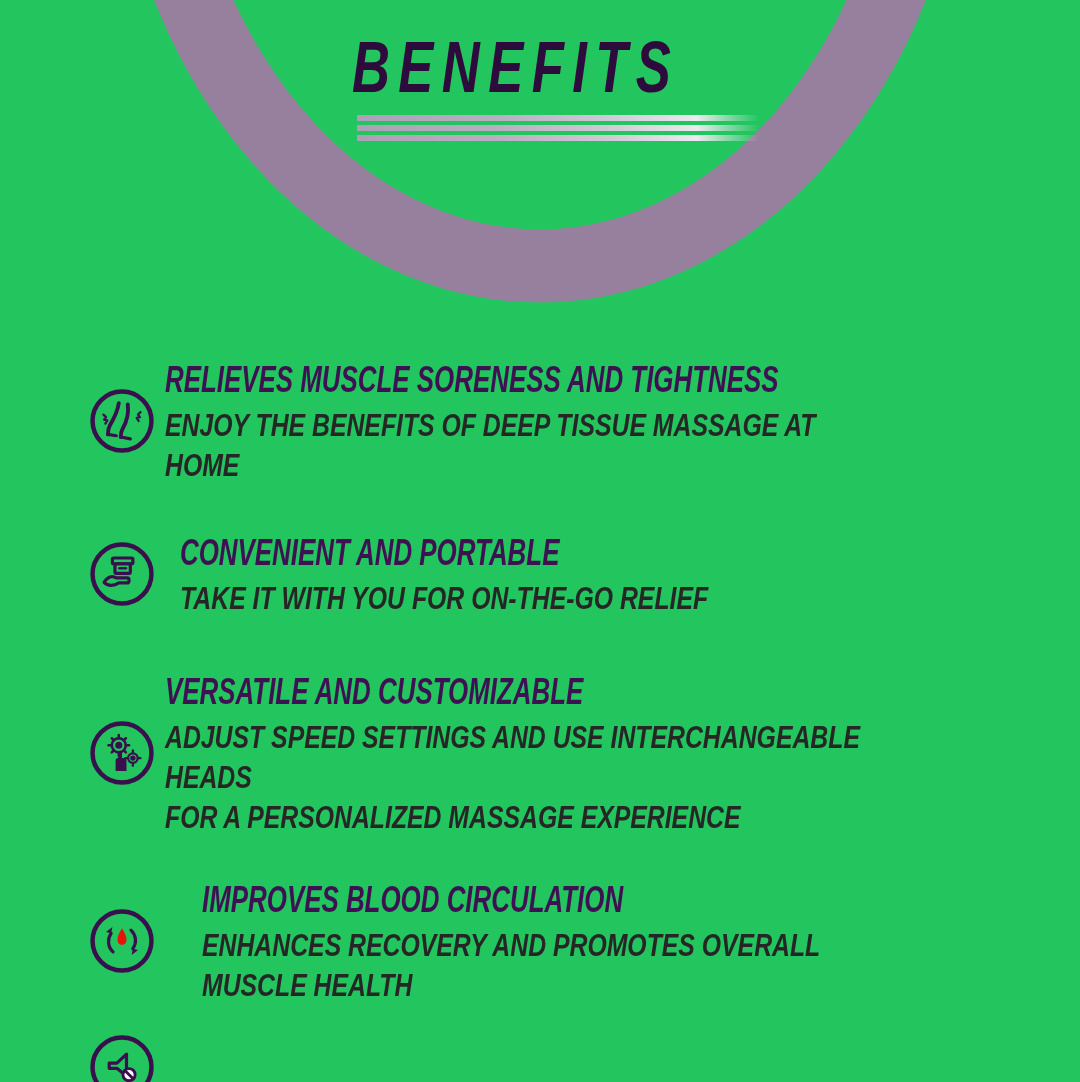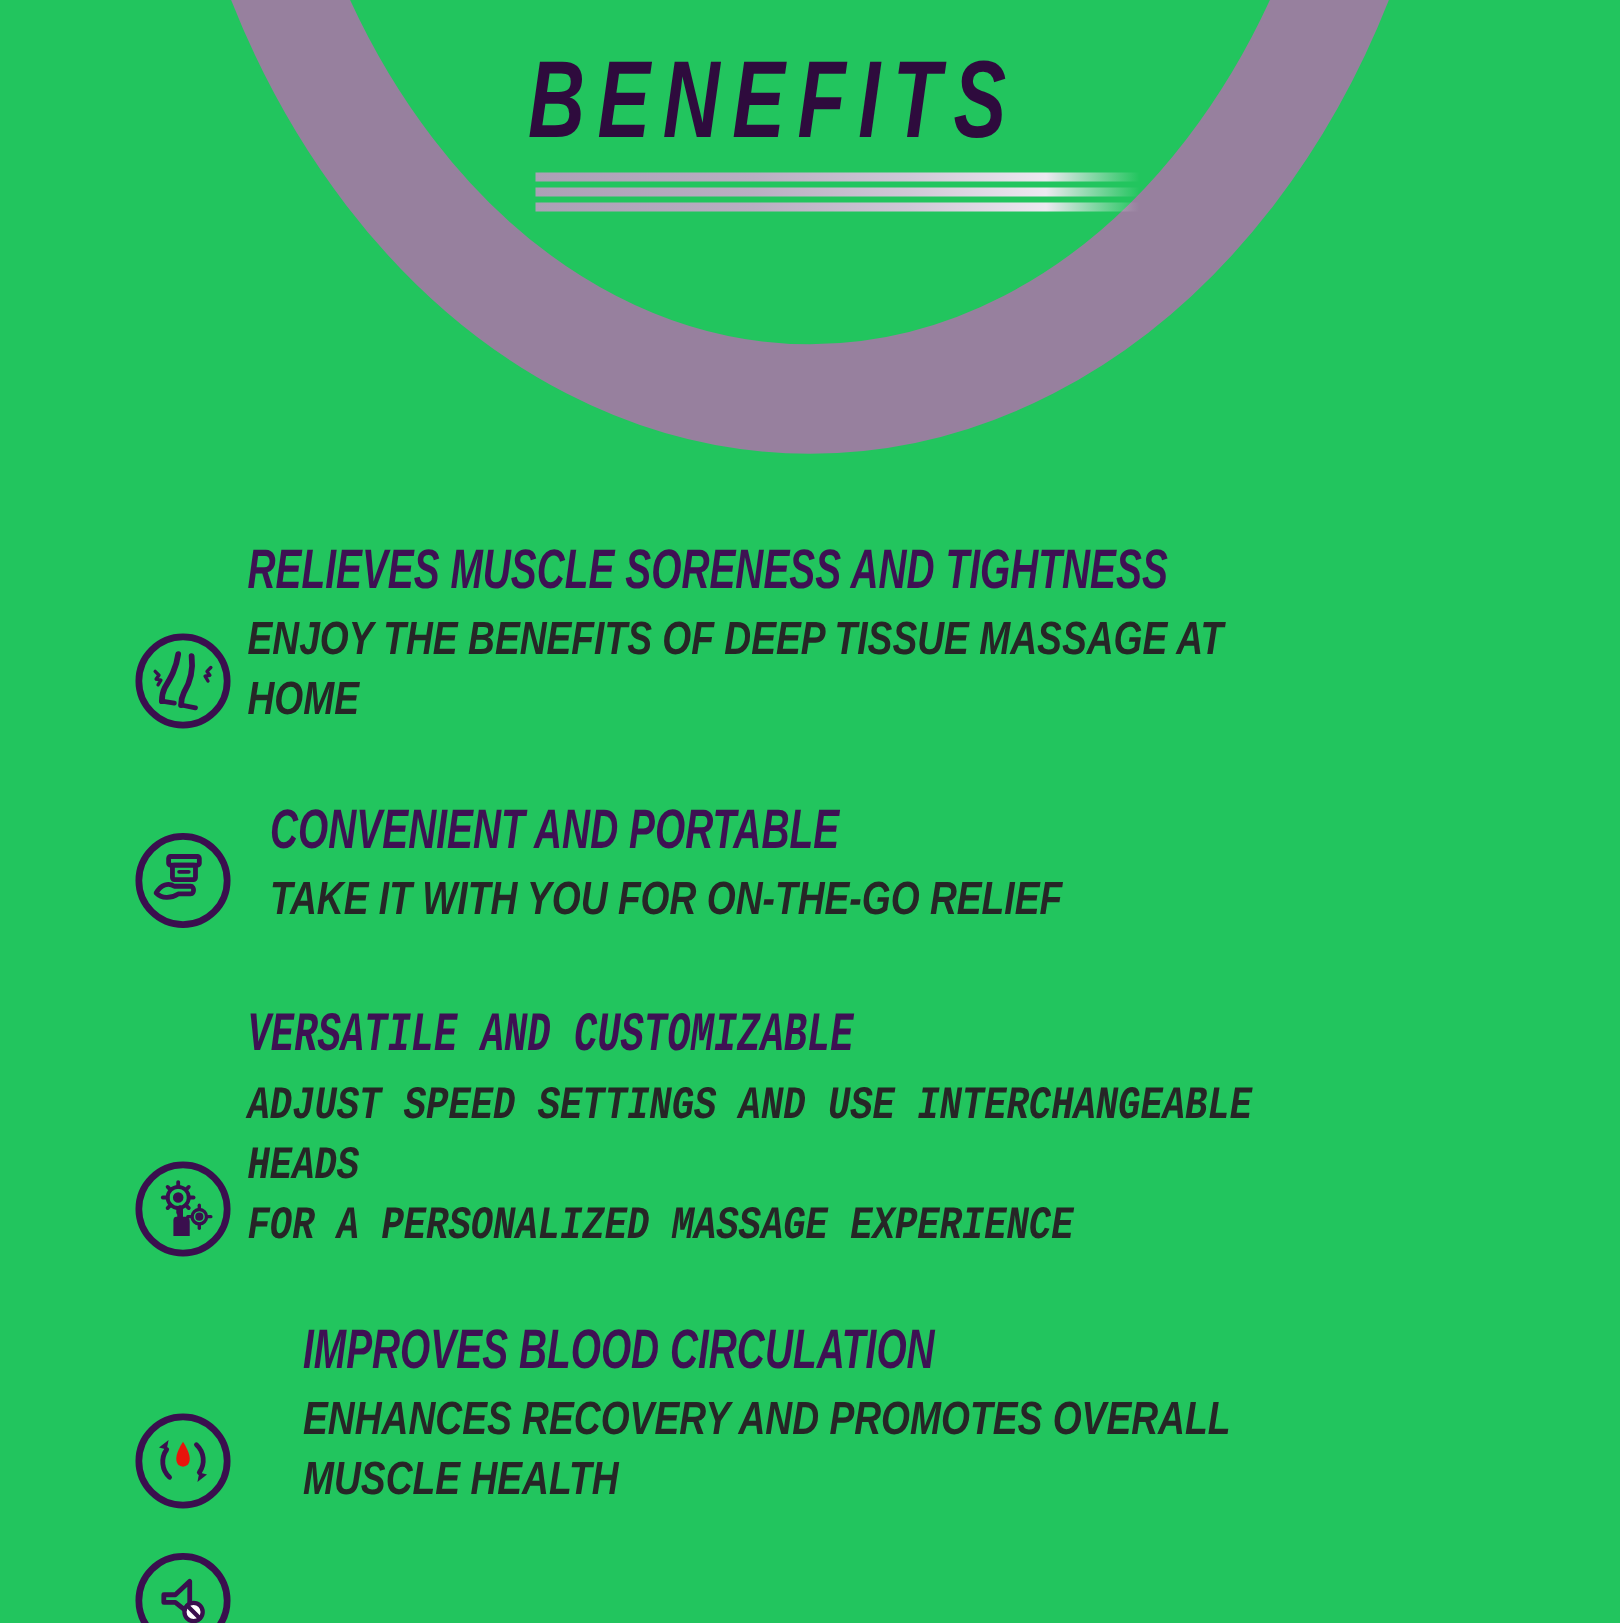--- a/index.html
+++ b/index.html
@@ -31,24 +31,24 @@
   .speed-line{
     width:415px;height:6px;margin-bottom:4px;
     background:linear-gradient(90deg,#aca0b6 0%,#b9afc2 35%,#cfc8d6 60%,#ece9f0 82%,rgba(255,255,255,0) 97%);
   }
   
   .benefits{
     position:absolute;left:90px;top:355px;
     width:980px;
     list-style:none;margin:0;padding:0;
   }
-  .benefit{display:flex;align-items:flex-end;gap:11px;}
+  .benefit{display:flex;align-items:center;gap:11px;}
   .benefit:nth-child(1){margin-bottom:42px;}
   .benefit:nth-child(2){margin-bottom:48px;gap:26px;}
-  .benefit:nth-child(3){margin-bottom:37px;font-family:Liberation Mono, monospace;}
+  .benefit:nth-child(3){margin-bottom:37px;}
   .benefit:nth-child(4){margin-bottom:29px;gap:48px;}
   .icon-wrap{flex:0 0 64px;width:64px;height:64px;}
   .icon-wrap svg{display:block;width:64px;height:64px;}
   .benefit-text{padding-top:6px;min-width:0;}
   .benefit-title{
     margin:0;
     font-size:37px;line-height:37px;
     font-weight:bold;font-style:italic;
     color:#3e1153;
     white-space:nowrap;

